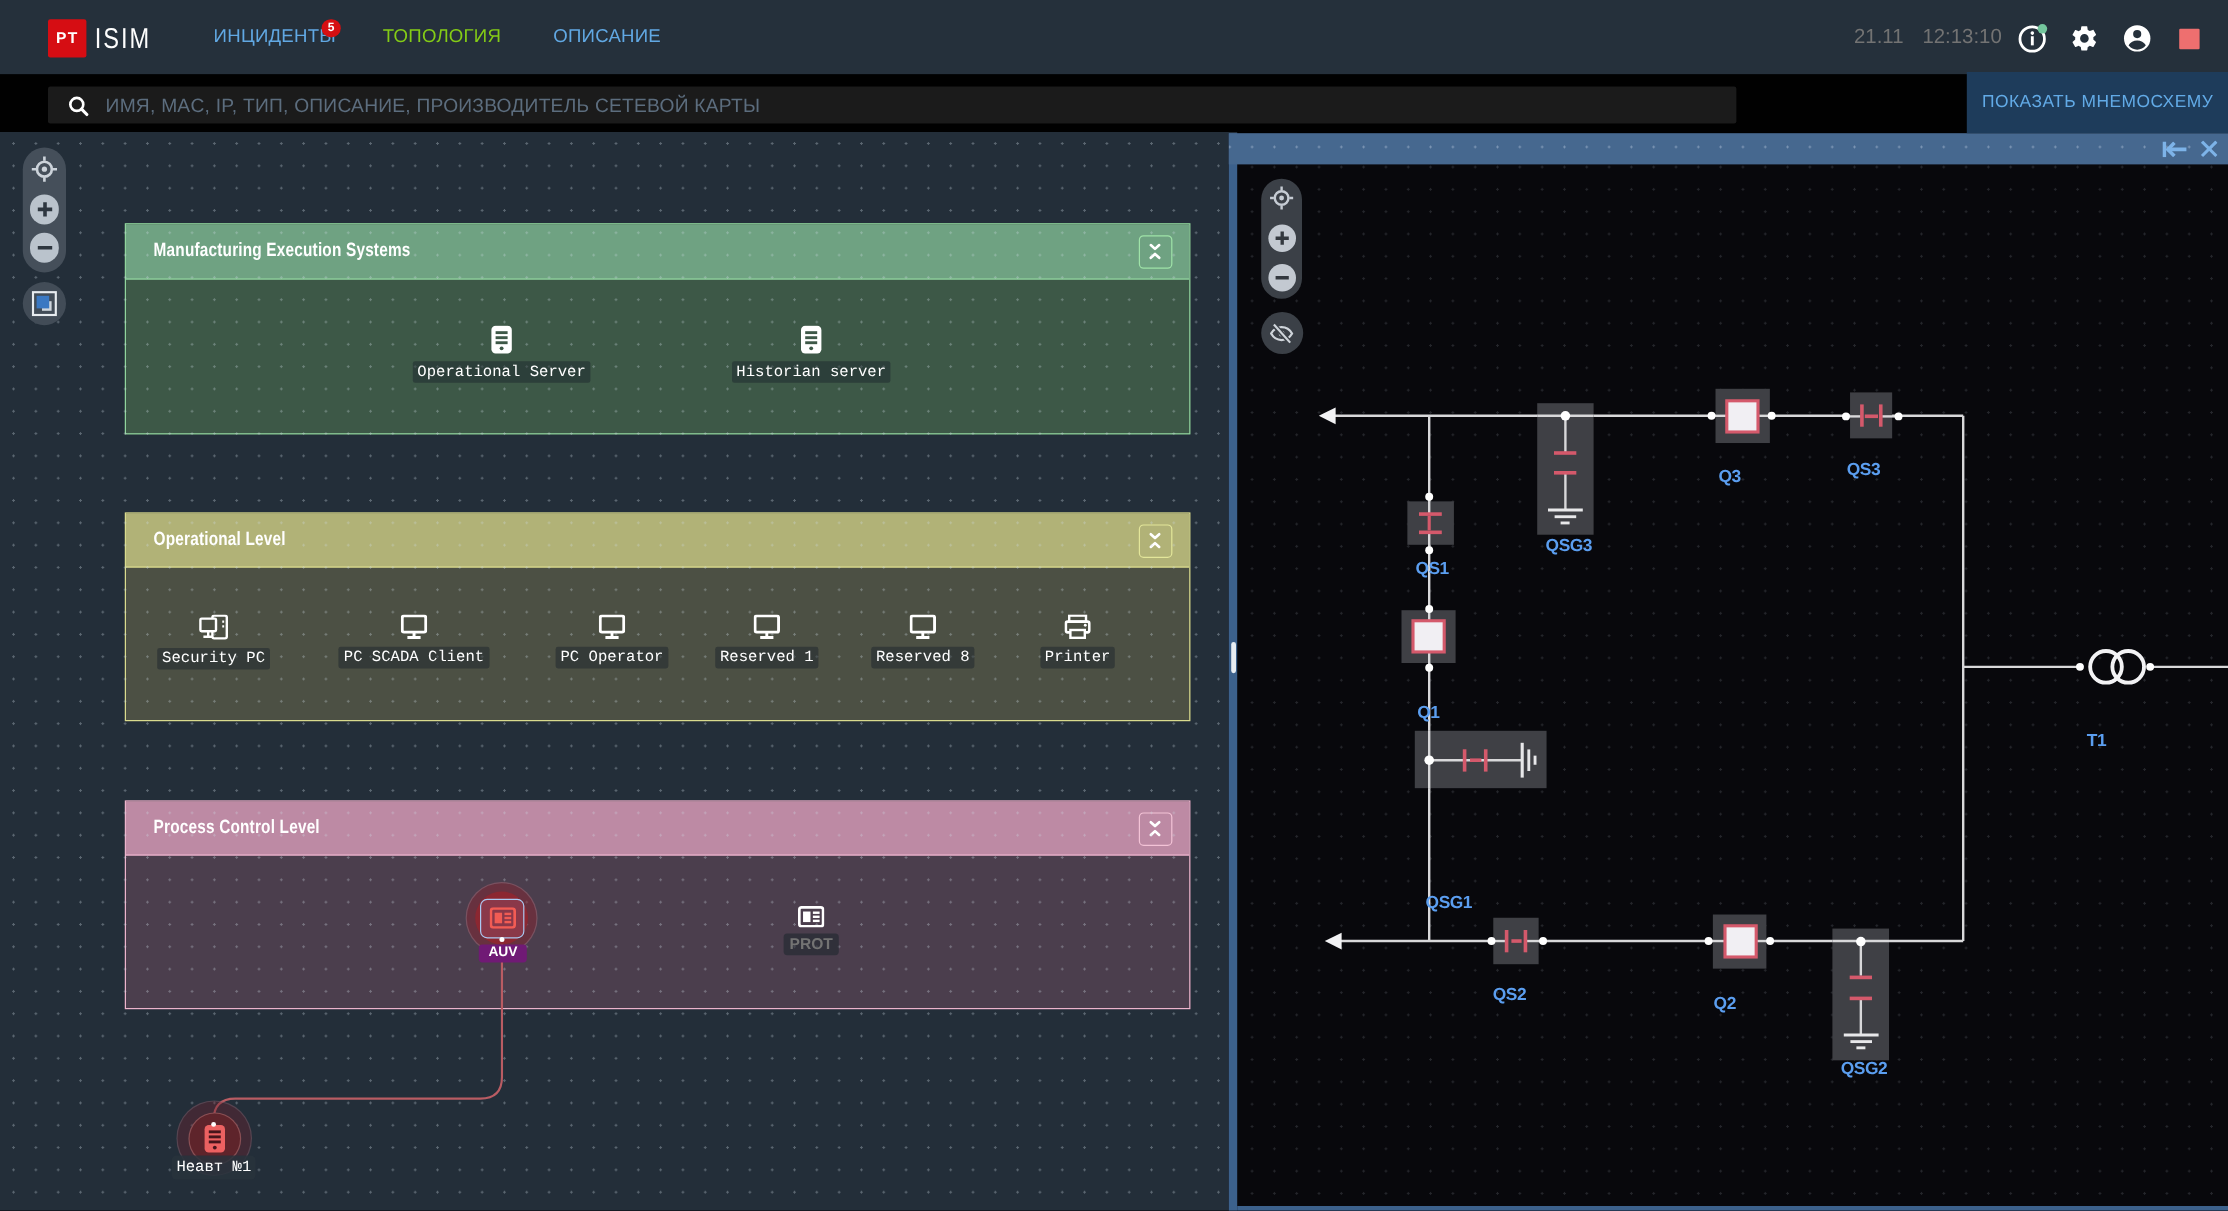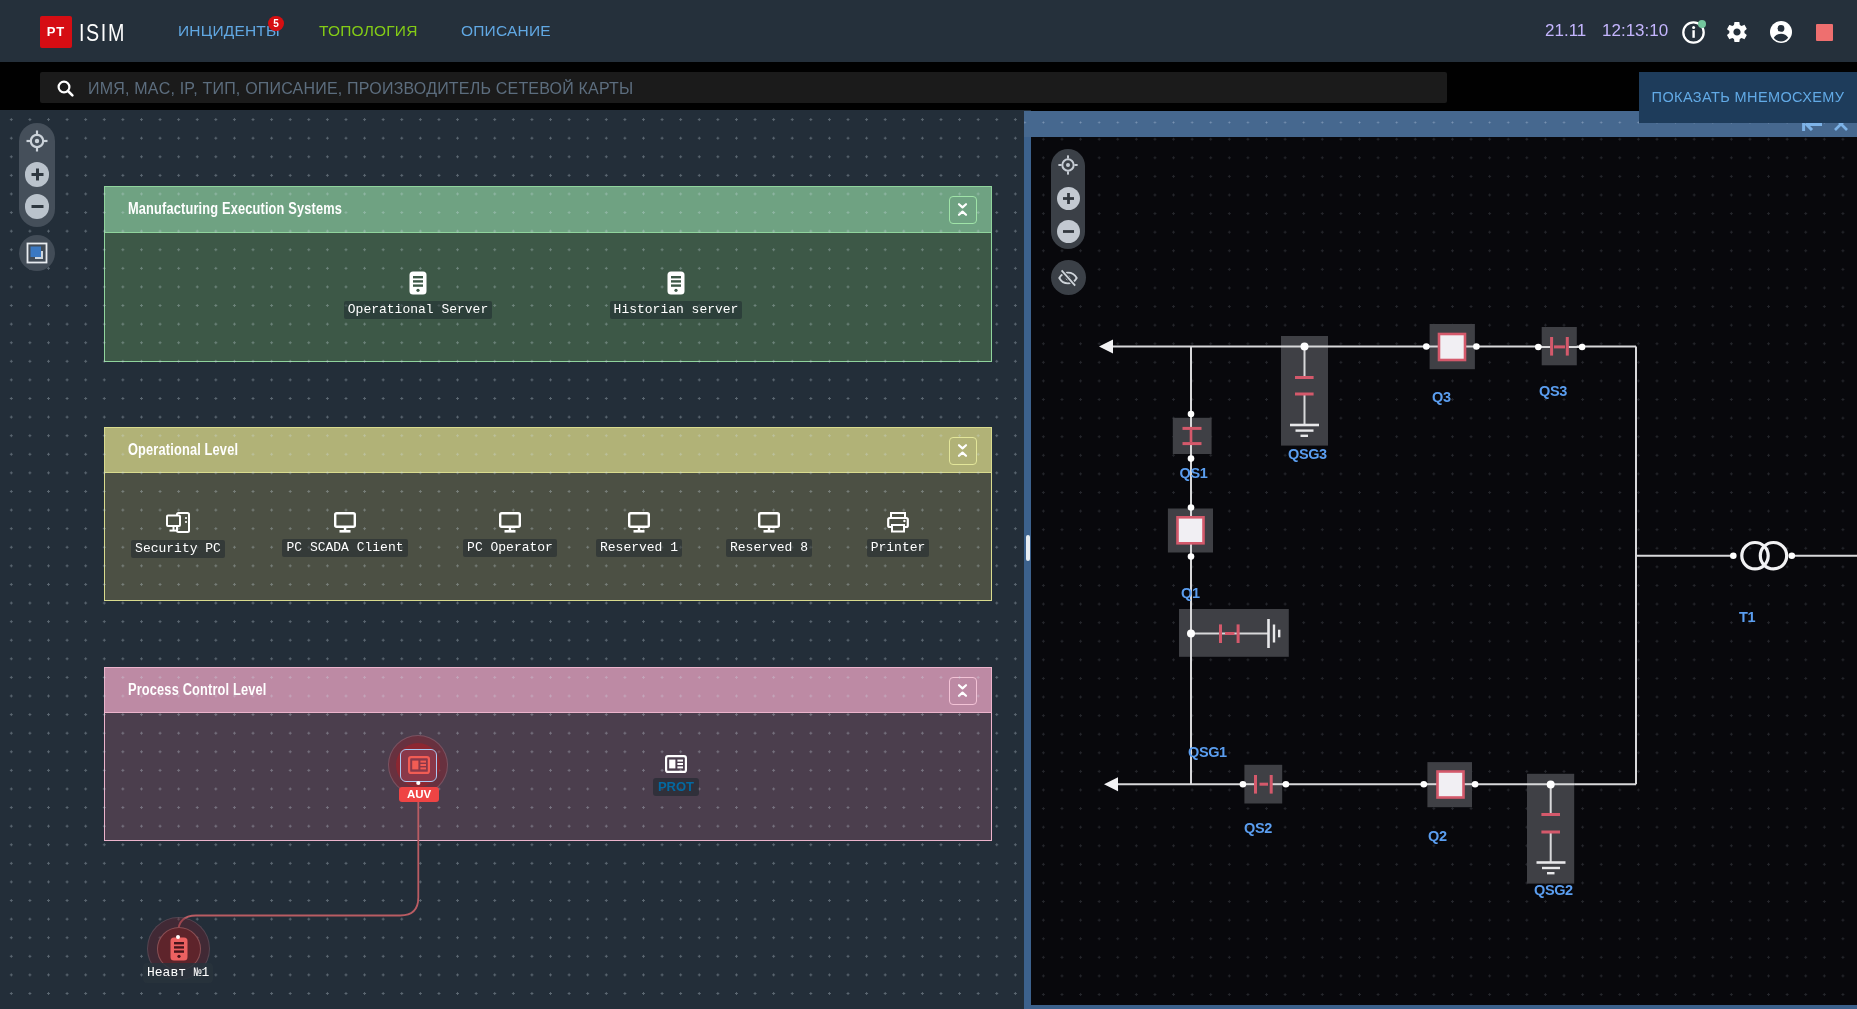--- a/index.html
+++ b/index.html
@@ -5,46 +5,46 @@
   * { margin:0; padding:0; box-sizing:border-box; }
   html,body { width:1857px; height:1009px; overflow:hidden; background:#000; }
   body { font-family:"Liberation Sans", sans-serif; position:relative; }
   .abs { position:absolute; }
   
   #topbar { left:0; top:0; width:1857px; height:62px; background:#25303b; }
   #logo { left:40px; top:16px; width:32px; height:32px; background:#d60d13; border-radius:2px; color:#fff; font-weight:700; font-size:13px; letter-spacing:1px; text-align:center; line-height:32px; z-index:21; }
   #isim { left:79px; top:19px; font-size:24px; font-weight:400; color:#fdfdfd; letter-spacing:2px; transform:scaleX(0.82); transform-origin:left center; z-index:21; }
   .nav { top:22px; font-size:15.5px; letter-spacing:0.2px; z-index:21; }
   #badge { left:268px; top:16px; width:16px; height:15px; background:#d60f12; border-radius:8px; color:#fff; font-size:10px; font-weight:700; text-align:center; line-height:15px; z-index:22;}
-  #clock, #clock2 { top:21px; font-size:17px; color:#c4b5fd; z-index:21; }
+  #clock, #clock2 { top:21px; font-size:17px; color:#737373; z-index:21; }
   #redsq { left:1816px; top:24px; width:17px; height:17px; background:#ee6f6f; border-radius:1px; z-index:21; }
   
   #searchrow { left:0; top:62px; width:1857px; height:48px; background:#010101; }
   #searchinput { left:40px; top:72px; width:1407px; height:31px; background:#1b1b1b; border-radius:2px; }
   #placeholder { left:88px; top:80px; font-size:16px; color:#5c6d7e; letter-spacing:0.2px; }
-  #mnemobtn { left:1639px; top:72px; width:218px; height:51px; background:#1e3c5b; color:#62aae6; font-size:14.5px; letter-spacing:0.4px; text-align:center; line-height:51px; z-index:21; }
+  #mnemobtn { left:1639px; top:60px; width:218px; height:51px; background:#1e3c5b; color:#62aae6; font-size:14.5px; letter-spacing:0.4px; text-align:center; line-height:51px; z-index:21; }
   
   #lpanel { left:0; top:110px; width:1031px; height:899px; background:#232e39; overflow:hidden; }
   #ldots { left:0; top:110px; width:1031px; height:899px; z-index:3; pointer-events:none;
     background-image:radial-gradient(circle, rgba(205,218,228,0.33) 1px, rgba(0,0,0,0) 1.15px);
     background-size:18.6px 18.6px; background-position:2px 0.3px; }
   .gbox { left:103.5px; width:888.5px; z-index:2; }
   .ghead { position:absolute; left:0; top:0; width:100%; font-weight:700; color:#fff; }
   .ghead span { position:absolute; left:23px; top:13px; font-size:16px; letter-spacing:0.2px; transform:scaleX(0.8); transform-origin:left top; white-space:nowrap; }
   .collapse { position:absolute; right:14.5px; top:9px; width:28px; height:28px; border-radius:4px; }
   #mesbox { top:186px; height:176px; background:#3d5847; border:1px solid #90d49d; }
   #meshead { height:45.5px; background:#6fa282; border-bottom:1px solid #90d49d; }
   #opbox { top:427px; height:173.5px; background:#4c5044; border:1px solid #d9db8e; }
   #ophead { height:45px; background:#b1b277; border-bottom:1px solid #d9db8e; }
   #pclbox { top:667px; height:174px; background:#4b3e4d; border:1px solid #ecb4cc; }
   #pclhead { height:44.5px; background:#bd8aa4; border-bottom:1px solid #ecb4cc; }
   
   .node { z-index:5; display:flex; flex-direction:column; align-items:center; }
   .nlabel { margin-top:6px; font-family:"Liberation Mono", monospace; font-size:13px; color:#fff; background:rgba(28,36,44,0.48); padding:1px 4px 2px; border-radius:2px; white-space:nowrap; }
-  .nlabel2 { font-size:13px; font-weight:700; color:#0369a1; background:rgba(28,36,44,0.55); padding:1px 5px 2px; border-radius:3px; white-space:nowrap; }
+  .nlabel2 { font-size:13px; font-weight:700; color:#737373; background:rgba(28,36,44,0.55); padding:1px 5px 2px; border-radius:3px; white-space:nowrap; }
   
   #rpanel { left:1024px; top:111px; width:833px; height:898px; background:#08080c; border-left:7px solid #3c618c; z-index:4; }
   #rstrip { left:1024px; top:111px; width:833px; height:26px; background:#46688f; z-index:6;
     background-image:radial-gradient(circle, rgba(220,230,245,0.35) 0.9px, rgba(0,0,0,0) 1.05px);
     background-size:18.6px 18.6px; background-position:10.1px 2.2px; }
   #rbottom { left:1031px; top:1005px; width:826px; height:4px; background:#3c618c; z-index:6; }
   #rdots { left:1031px; top:137px; width:826px; height:868px; z-index:5; pointer-events:none;
     background-image:radial-gradient(circle, rgba(210,220,235,0.14) 1px, rgba(0,0,0,0) 1.15px);
     background-size:18.6px 18.6px; background-position:3.1px 11.5px; }
   #scrollthumb { left:1026px; top:535px; width:3.5px; height:26px; background:#e8edf2; border-radius:2px; z-index:8; }
@@ -231,21 +231,21 @@
 <div class="abs" style="left:388px; top:735px; width:60px; height:60px; border-radius:50%; background:rgba(135,35,48,0.48); border:1px solid rgba(175,180,195,0.25); z-index:4;"></div>
 <div class="abs" style="left:396px; top:743px; width:44px; height:44px; border-radius:50%; background:#8c2731; z-index:4;"></div>
 <div class="abs" style="left:400px; top:749px; width:37px; height:33px; border-radius:6px; background:rgba(130,160,220,0.14); border:1.5px solid #aac9f2; z-index:5;"></div>
 <svg class="abs" style="left:408px; top:756px; z-index:6;" width="22" height="18" viewBox="0 0 22 18">
   <rect x="1.1" y="1.1" width="19.8" height="15.8" rx="2" fill="none" stroke="#f25c54" stroke-width="2.2"></rect>
   <rect x="4.2" y="4.6" width="6.2" height="8.8" fill="#f25c54"></rect>
   <rect x="12.4" y="4.6" width="5.6" height="2" fill="#f25c54"></rect>
   <rect x="12.4" y="8" width="5.6" height="2" fill="#f25c54"></rect>
   <rect x="12.4" y="11.4" width="5.6" height="2" fill="#f25c54"></rect>
 </svg>
-<div class="abs" style="left:399px; top:786.5px; color:#fff; font-size:11.5px; font-weight:700; background:#ef4444; padding:1px 8px 2px; border-radius:3px; z-index:6;">AUV</div>
+<div class="abs" style="left:399px; top:786.5px; color:#fff; font-size:11.5px; font-weight:700; background:#701a75; padding:1px 8px 2px; border-radius:3px; z-index:6;">AUV</div>
 <div class="node abs" style="left:606px; top:755px; width:140px;">
   <svg width="22" height="18" viewBox="0 0 22 18">
       <rect x="1.1" y="1.1" width="19.8" height="15.8" rx="2" fill="none" stroke="#fff" stroke-width="2.2"></rect>
       <rect x="4.2" y="4.6" width="6.2" height="8.8" fill="#fff"></rect>
       <rect x="12.4" y="4.6" width="5.6" height="2" fill="#fff"></rect>
       <rect x="12.4" y="8" width="5.6" height="2" fill="#fff"></rect>
       <rect x="12.4" y="11.4" width="5.6" height="2" fill="#fff"></rect>
     </svg>
   <div class="nlabel2" style="margin-top:5px;">PROT</div>
 </div>

